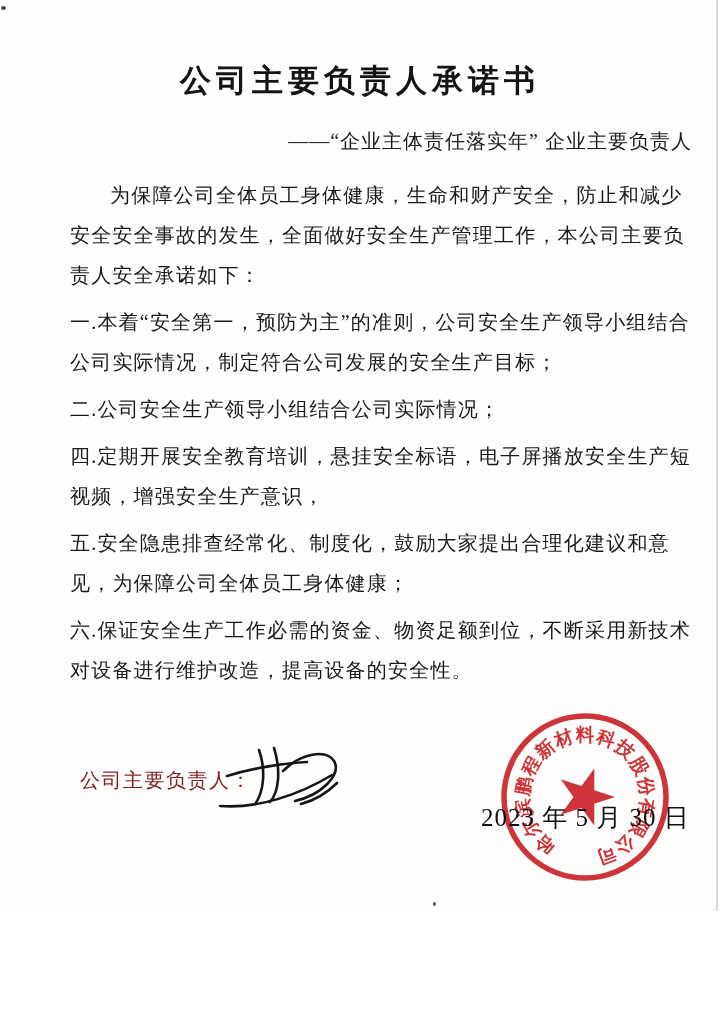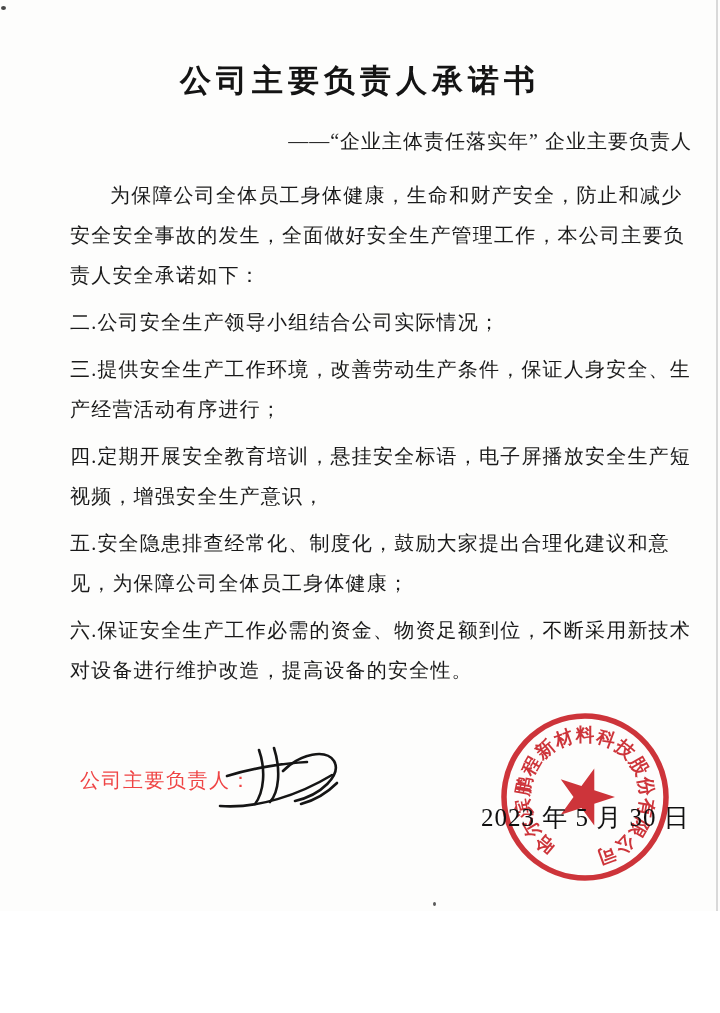--- a/index.html
+++ b/index.html
@@ -29,21 +29,21 @@
   .doc-body p{
     margin:7px;
     font-size:20px;line-height:40px;letter-spacing:1.2px;
     text-align:left;
     color:#1a1a1a;
   }
   .doc-body p.intro{text-indent:2em;}
   .sig-row{
     position:absolute;top:760px;left:80px;
     font-size:20px;letter-spacing:1.5px;line-height:40px;
-    color:#ef4444;
+    color:#7f1d1d;
   }
   .sig-svg{
     position:absolute;top:738px;left:213px;
   }
   .sig-svg path{
     fill:none;stroke:#151515;stroke-width:2.6;
     stroke-linecap:round;stroke-linejoin:round;
   }
   .seal{
     position:absolute;top:697px;left:485px;
@@ -72,22 +72,22 @@
 <body>
 
 <div class="page">
 
   <h1 class="doc-title">公司主要负责人承诺书</h1>
 
   <div class="doc-subtitle">——“企业主体责任落实年” 企业主要负责人</div>
 
   <div class="doc-body">
     <p class="intro">为保障公司全体员工身体健康，生命和财产安全，防止和减少安全安全事故的发生，全面做好安全生产管理工作，本公司主要负责人安全承诺如下：</p>
+    <p>一.本着“安全第一，预防为主”的准则，公司安全生产领导小组结合公司实际情况，制定符合公司发展的安全生产目标；</p>
     <p>二.公司安全生产领导小组结合公司实际情况；</p>
-    <p>三.提供安全生产工作环境，改善劳动生产条件，保证人身安全、生产经营活动有序进行；</p>
     <p>四.定期开展安全教育培训，悬挂安全标语，电子屏播放安全生产短视频，增强安全生产意识，</p>
     <p>五.安全隐患排查经常化、制度化，鼓励大家提出合理化建议和意见，为保障公司全体员工身体健康；</p>
     <p>六.保证安全生产工作必需的资金、物资足额到位，不断采用新技术对设备进行维护改造，提高设备的安全性。</p>
   </div>
 
   <div class="sig-row">
     <span>公司主要负责人：</span>
   </div>
 
   <svg class="sig-svg" width="140" height="84" viewBox="0 0 140 84" aria-hidden="true">

